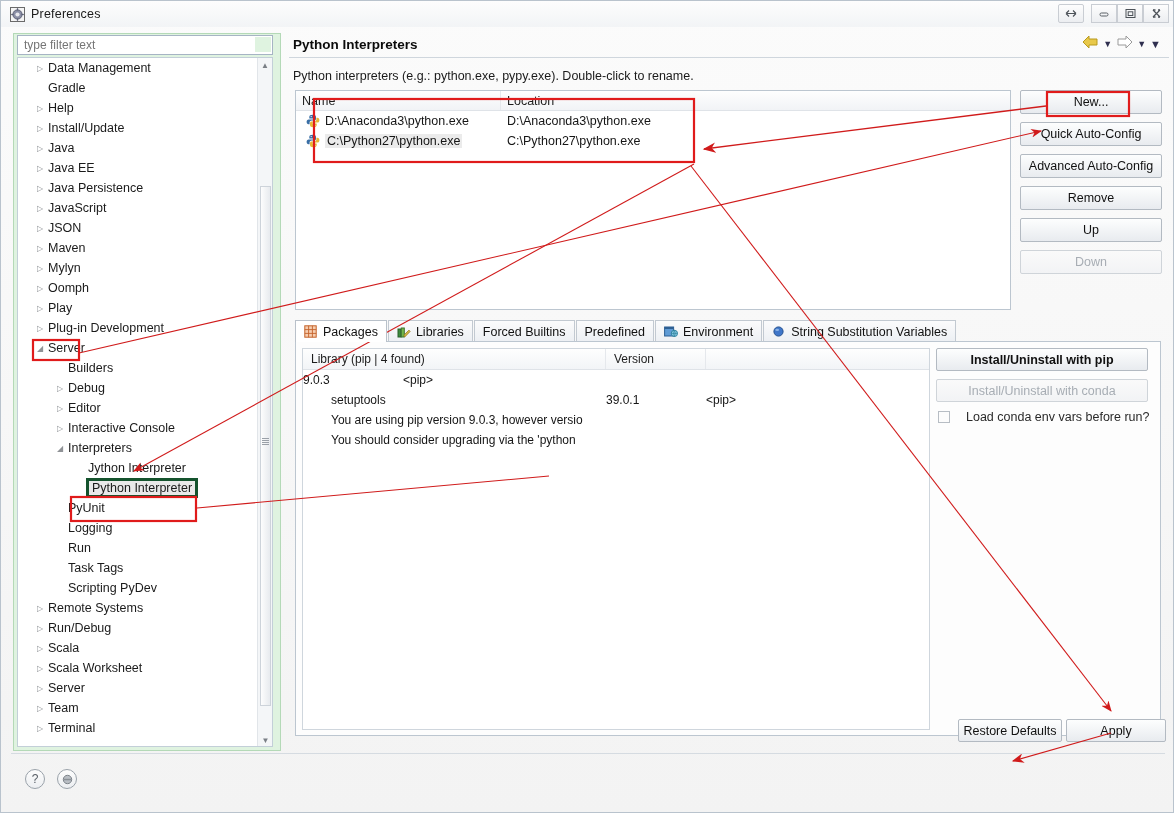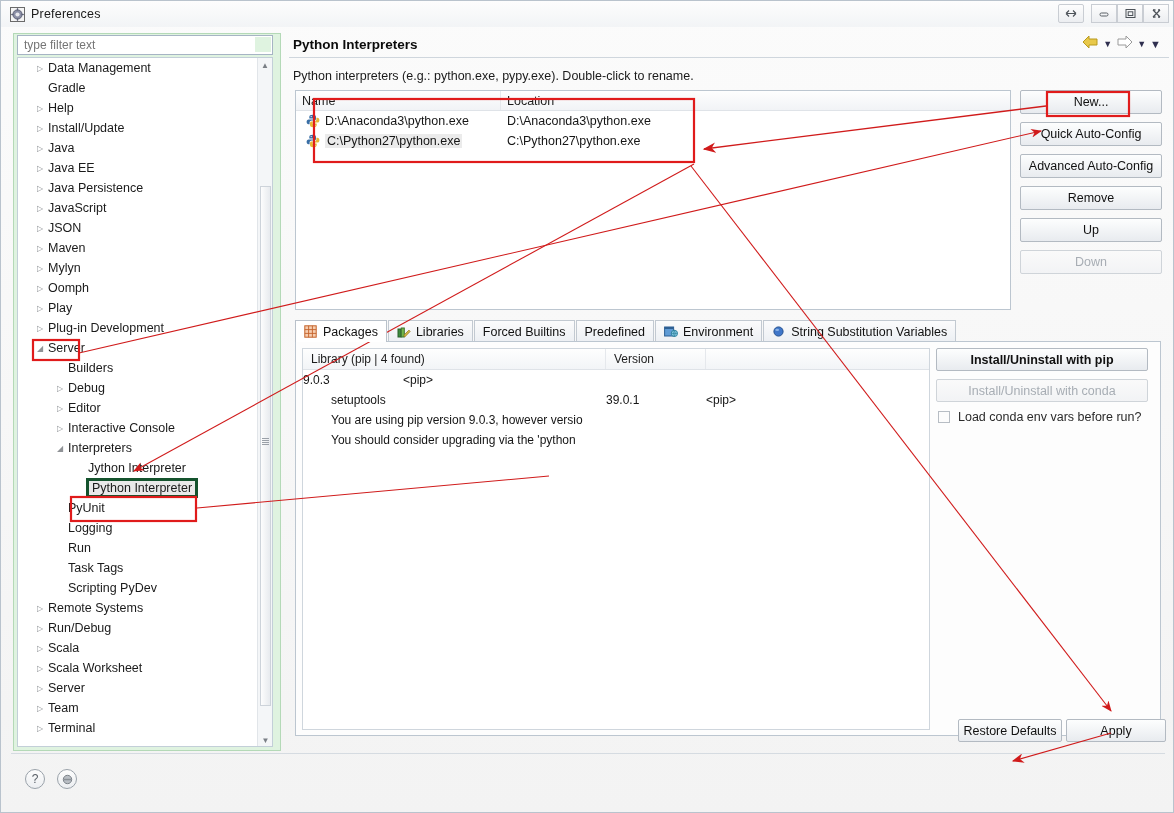--- a/index.html
+++ b/index.html
@@ -174,21 +174,21 @@
   #pkghead .hc.b { width:100px; border-right:1px solid #e5e8ec; }
   #pkghead .hc.c { flex:1; }
   .prow { height:20px; display:flex; align-items:center; font-size:12px; color:#151515; }
   .prow .a { width:303px; padding-left:28px; }
   .prow .b { width:100px; }
   .prow .c { flex:1; }
   .pnote { height:20px; display:flex; align-items:center; font-size:12px; color:#151515; padding-left:28px;}
 
   #pkgbtns { position:absolute; left:640px; top:6px; width:218px; }
   #pkgbtns .btn { width:212px; height:23px; margin-bottom:8px; }
-  #condachk { display:flex; align-items:center; gap:8px; font-size:12.5px; color:#2a2a2a; padding-left:2px;}
+  #condachk { display:flex; align-items:center; gap:16px; font-size:12.5px; color:#2a2a2a; padding-left:2px;}
   #condachk .box { width:12px;height:12px;border:1px solid #b7bdc4; background:#fcfcfc; }
 
   
   #bottomrow { position:absolute; left:284px; top:712px; width:886px; height:34px; }
   #btn-restore { position:absolute; left:673px; top:6px; width:104px; height:23px; }
   #btn-apply   { position:absolute; left:781px; top:6px; width:100px; height:23px; }
   #hr-bottom { position:absolute; left:10px; top:752px; width:1154px; height:1px; background:#d5dbe1; }
 
   #footer { position:absolute; left:0px; top:756px; width:1174px; height:56px; }
   #helpicons { position:absolute; left:24px; top:12px; display:flex; gap:12px; }

